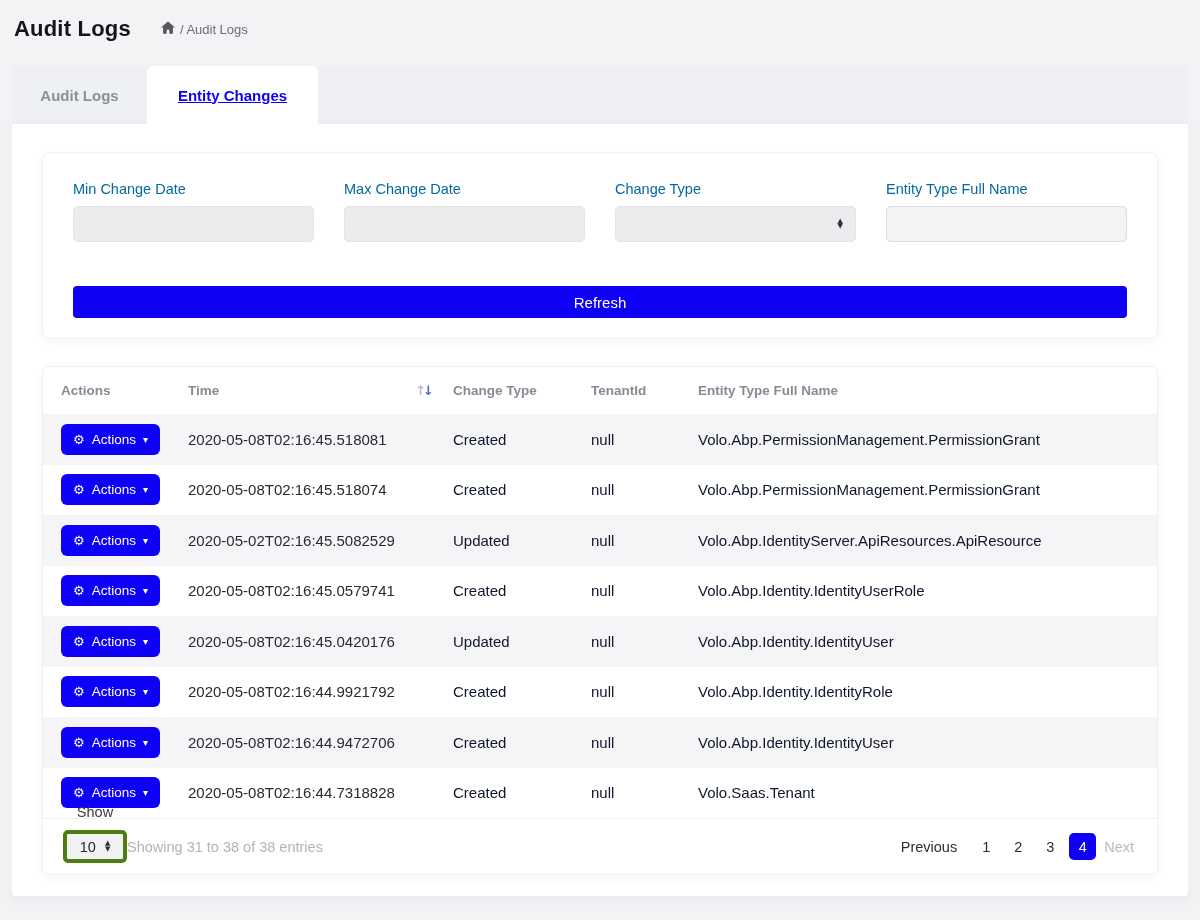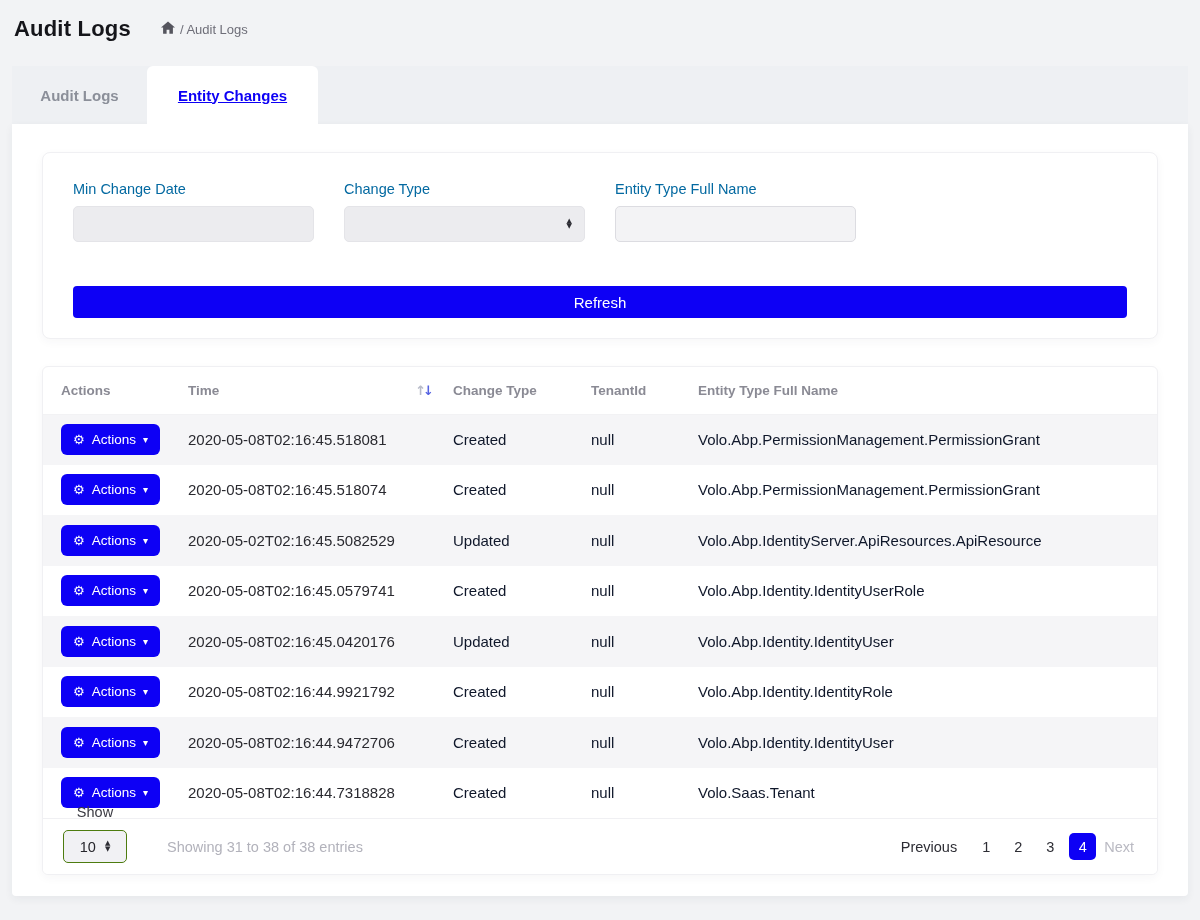--- a/index.html
+++ b/index.html
@@ -74,24 +74,24 @@
     background:var(--primary); color:#fff; border:none; border-radius:6px;
     font-family:inherit; font-size:13.5px; cursor:pointer;
   }
   .btn-actions .gear { font-size:13px; }
   .btn-actions .caret { font-size:10px; }
 
   
   .table-footer { height:56px; border-top:1px solid #f0f0f3; display:flex; align-items:center;
                   padding:0 20px; background:#fff; }
   .show-group { display:flex; align-items:center; gap:10px; font-size:14.5px; color:#3a3a42;flex-direction:column; }
-  .page-size { width:64px; height:33px; background:#f1f1f4; border:1px solid #4d7c0f; border-radius:5px;
+  .page-size { width:64px; height:33px; background:#f1f1f4; border:4px solid #4d7c0f; border-radius:5px;
                display:flex; align-items:center; justify-content:center; gap:9px; cursor:pointer;
                font-size:14.5px; color:#26262c; }
-  .summary { margin-left:40px; font-size:14.5px; color:#b2b2bb; }
+  .summary { font-size:14.5px; color:#b2b2bb; }
   .pagination { margin-left:auto; display:flex; align-items:center; gap:4px; font-size:14.5px; }
   .page-link { min-width:26px; height:26px; display:flex; align-items:center; justify-content:center;
                color:#2d2d34; cursor:pointer; padding:0 3px; }
   .page-link.prev { margin-right:8px; }
   .page-link.num { margin:0 1px; }
   .page-link.active { background:var(--primary); color:#fff; border-radius:5px; width:27px; height:27px; }
   .page-link.disabled { color:#b9b9c2; cursor:default; }
 </style>
 </head>
 <body>
@@ -116,20 +116,24 @@
     <span>Entity Changes</span>
   </div>
 </div>
 
 <div class="panel">
 
   <div class="filter-card">
     <div class="filter-grid">
       <div class="field">
         <label>Min Change Date</label>
+        <input type="text" value="" style="">
+      </div>
+      <div class="field">
+        <label>Max Change Date</label>
         <input type="text" value="" style="">
       </div>
       <div class="field">
         <label>Change Type</label>
         <div class="select-box">
           <span class="updown glyph">
             <span>▲</span>
               <span>▼</span>
           </span>
         </div>

